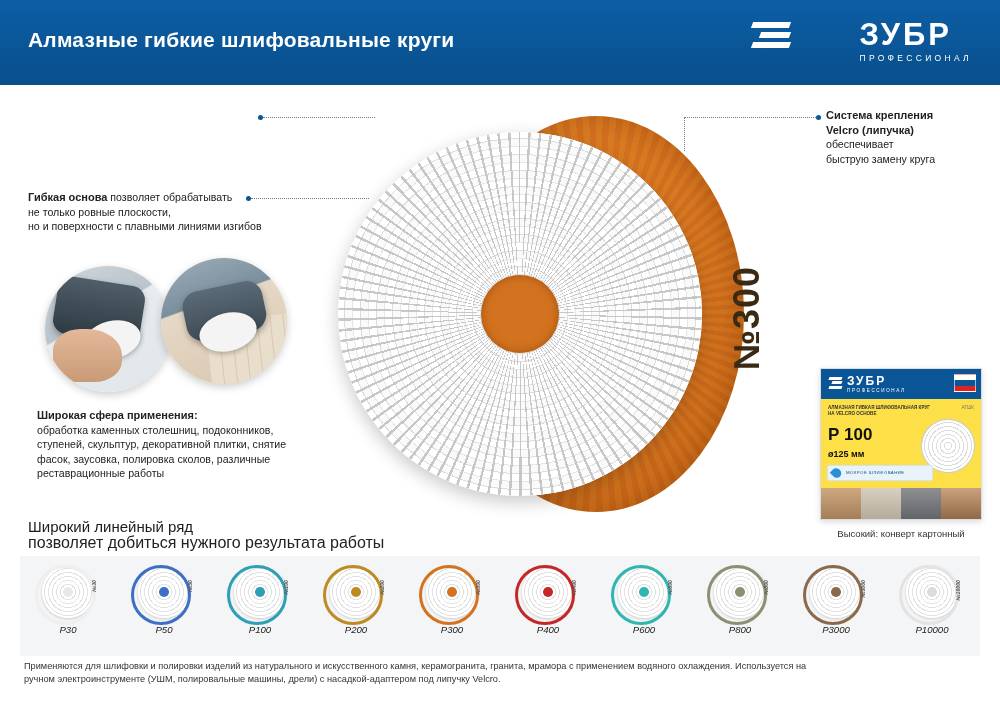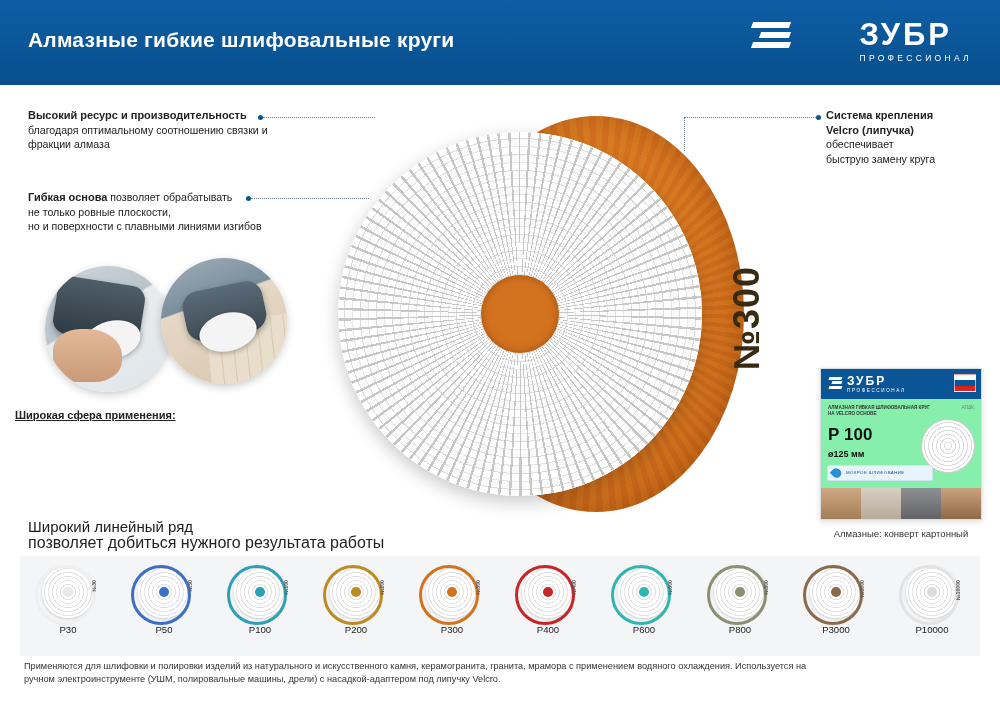--- a/index.html
+++ b/index.html
@@ -161,21 +161,21 @@
   .package .pk-mark{position:absolute;left:6px;top:8px;width:16px;height:13px;}
   .package .pk-mark span{display:block;height:2.6px;background:#fff;margin-bottom:1.8px;transform:skewX(-20deg);}
   .package .pk-mark .m1{width:13px;margin-left:2px;}
   .package .pk-mark .m2{width:10px;margin-left:5px;}
   .package .pk-mark .m3{width:13px;margin-left:2px;}
   .package .pk-flag{
     position:absolute;right:5px;top:5px;width:20px;height:16px;
     background:linear-gradient(180deg,#ffffff 0 33%,#0a5596 33% 66%,#d22 66% 100%);
     border:1px solid rgba(255,255,255,.6);
   }
-  .package .pk-body{position:relative;height:123px;background:#86efac;padding-left:36px;}
+  .package .pk-body{position:relative;height:123px;background:#fde047;padding-left:36px;}
   .package .pk-name{position:absolute;left:7px;top:6px;font-size:4.6px;line-height:6px;color:#333;font-weight:bold;}
   .package .pk-art{position:absolute;right:7px;top:6px;font-size:4.6px;color:#777;}
   .package .pk-grit{position:absolute;left:7px;top:26px;font-size:17px;font-weight:bold;color:#111;}
   .package .pk-dia{position:absolute;left:7px;top:50px;font-size:9px;color:#111;font-weight:bold;}
   .package .pk-img{
     position:absolute;right:6px;top:20px;width:52px;height:52px;border-radius:50%;
     background:repeating-radial-gradient(circle at 50% 50%,#ffffff 0 3px,#dcdcdc 3px 4px);
     border:1px solid #ccc;transform:rotate(12deg);
   }
   .package .pk-wet{
@@ -201,21 +201,21 @@
   }
 
   
   .range-title{position:absolute;left:28px;top:518px;font-size:15px;font-weight:normal;}
   .range-sub{position:absolute;left:28px;top:534px;font-size:16px;color:#222;}
   .rangebar{
     position:absolute;left:20px;top:556px;width:960px;height:100px;
     background:#f3f5f7;border-radius:2px;
   }
   .items{position:absolute;left:0;top:0;width:960px;height:100px;display:flex;}
-  .item{flex:1;position:relative;text-align:center;}
+  .item{flex:1;position:relative;text-align:center;font-style:italic;}
   .mini{
     position:relative;margin:10px auto 0;width:52px;height:52px;border-radius:50%;
     background:repeating-radial-gradient(circle at 50% 50%,#ffffff 0 3px,#e2e2e2 3px 4px);
     box-shadow:0 1px 3px rgba(0,0,0,.18);
   }
   .mini .edge{
     position:absolute;right:-1px;top:-1px;width:54px;height:54px;border-radius:50%;
     border:3px solid transparent;
   }
   .mini .core{
@@ -247,24 +247,20 @@
           <span class="s2"></span>
           <span class="s3"></span>
       </div>
       <div class="txtwrap">
         <div class="zubr">ЗУБР</div>
         <div class="prof">ПРОФЕССИОНАЛ</div>
       </div>
     </div>
   </div>
 
-  <div class="callout" style="left:28px;top:108px;width:245px;">
-    <b>Высокий ресурс и производительность</b><br>
-    <span>благодаря оптимальному соотношению связки и фракции алмаза</span>
-  </div>
   <div class="dot" style="left:258px;top:115px;"></div>
   <div class="lead" style="left:263px;top:117px;width:112px;"></div>
 
   <div class="callout" style="left:28px;top:190px;width:250px;">
     <b>Гибкая основа</b><span> позволяет обрабатывать</span><br>
     <span style="white-space:pre-line">не только ровные плоскости,
 но и поверхности с плавными линиями изгибов</span>
   </div>
   <div class="dot" style="left:246px;top:196px;"></div>
   <div class="lead" style="left:251px;top:198px;width:118px;"></div>
@@ -296,22 +292,23 @@
       <div class="pad2"></div>
       <div class="hand"></div>
     </div>
     <div class="c c2">
       <div class="tile"></div>
       <div class="tool"></div>
       <div class="pad2"></div>
     </div>
   </div>
 
-  <div class="callout" style="left:15px;top:408px;width:270px;text-decoration:underline;">
+  <div class="callout" style="left:37px;top:408px;width:270px;">
     <b>Широкая сфера применения:</b><br>
+    <span>обработка каменных столешниц, подоконников, ступеней, скульптур, декоративной плитки, снятие фасок, заусовка, полировка сколов, различные реставрационные работы</span>
   </div>
 
   <div class="package">
     <div class="pk-top">
       <div class="pk-mark">
         <span class="m1"></span>
           <span class="m2"></span>
           <span class="m3"></span>
       </div>
       <div class="pk-zubr">ЗУБР</div>
@@ -330,21 +327,21 @@
         <span>МОКРОЕ ШЛИФОВАНИЕ</span>
       </div>
       <div class="pk-strip">
         <i class="pk-s1"></i>
           <i class="pk-s2"></i>
           <i class="pk-s3"></i>
           <i class="pk-s4"></i>
       </div>
     </div>
   </div>
-  <div class="pk-cap">Алмазные: конверт картонный</div>
+  <div class="pk-cap">Высокий: конверт картонный</div>
 
   <div class="range-title">Широкий линейный ряд</div>
   <div class="range-sub">позволяет добиться нужного результата работы</div>
 
   <div class="rangebar">
     <div class="items" id="range-items">
         <div class="item">
           <div class="mini">
             <div class="edge" style="border-color:#efefef"></div>
             <div class="core" style="background:#e8e8e8"></div>

